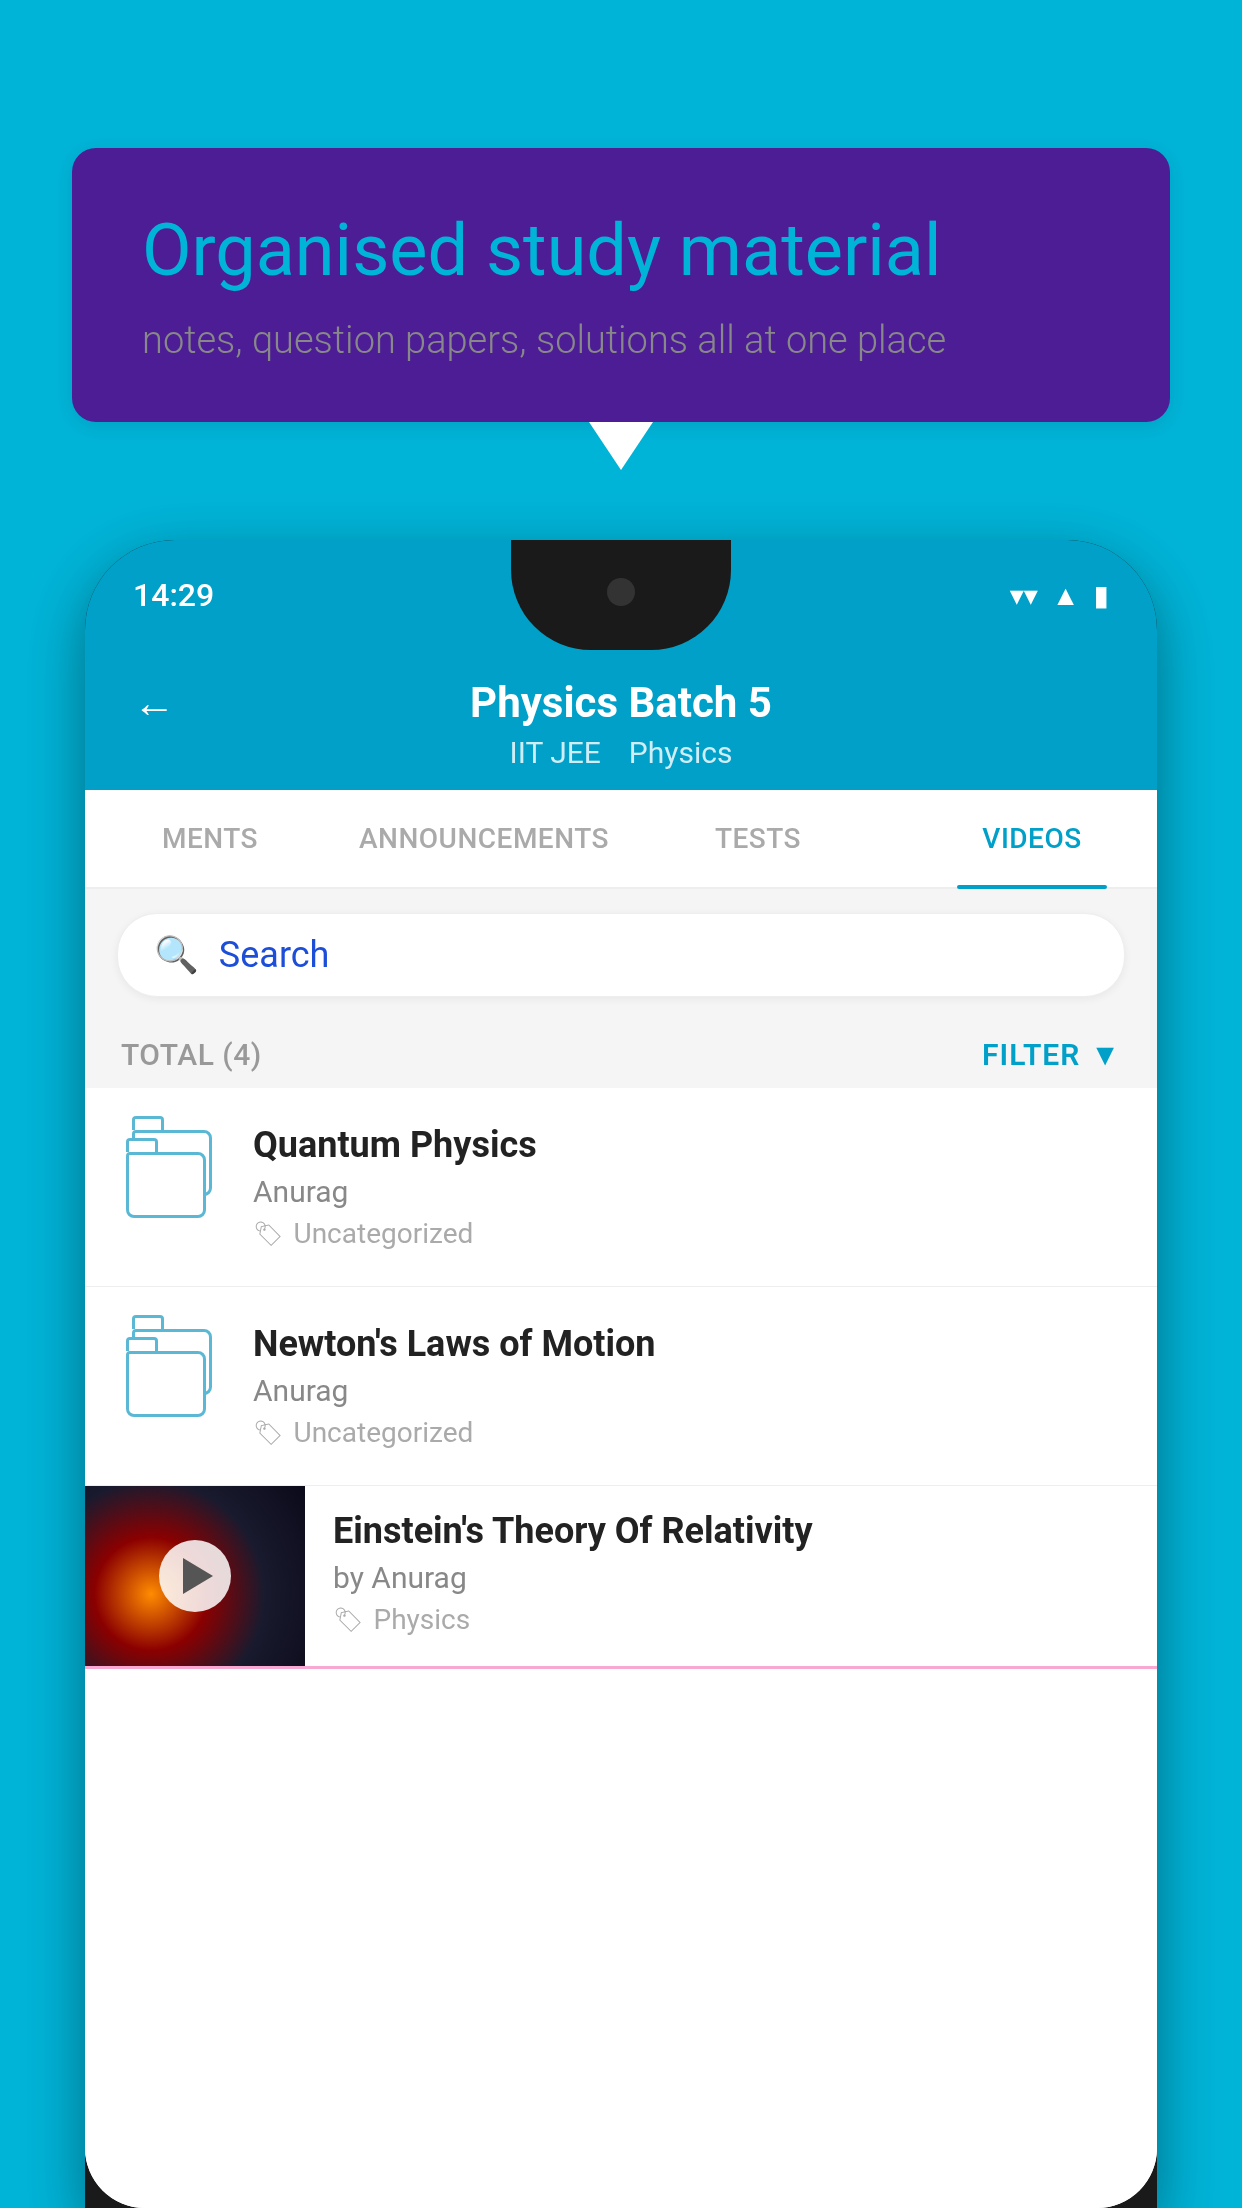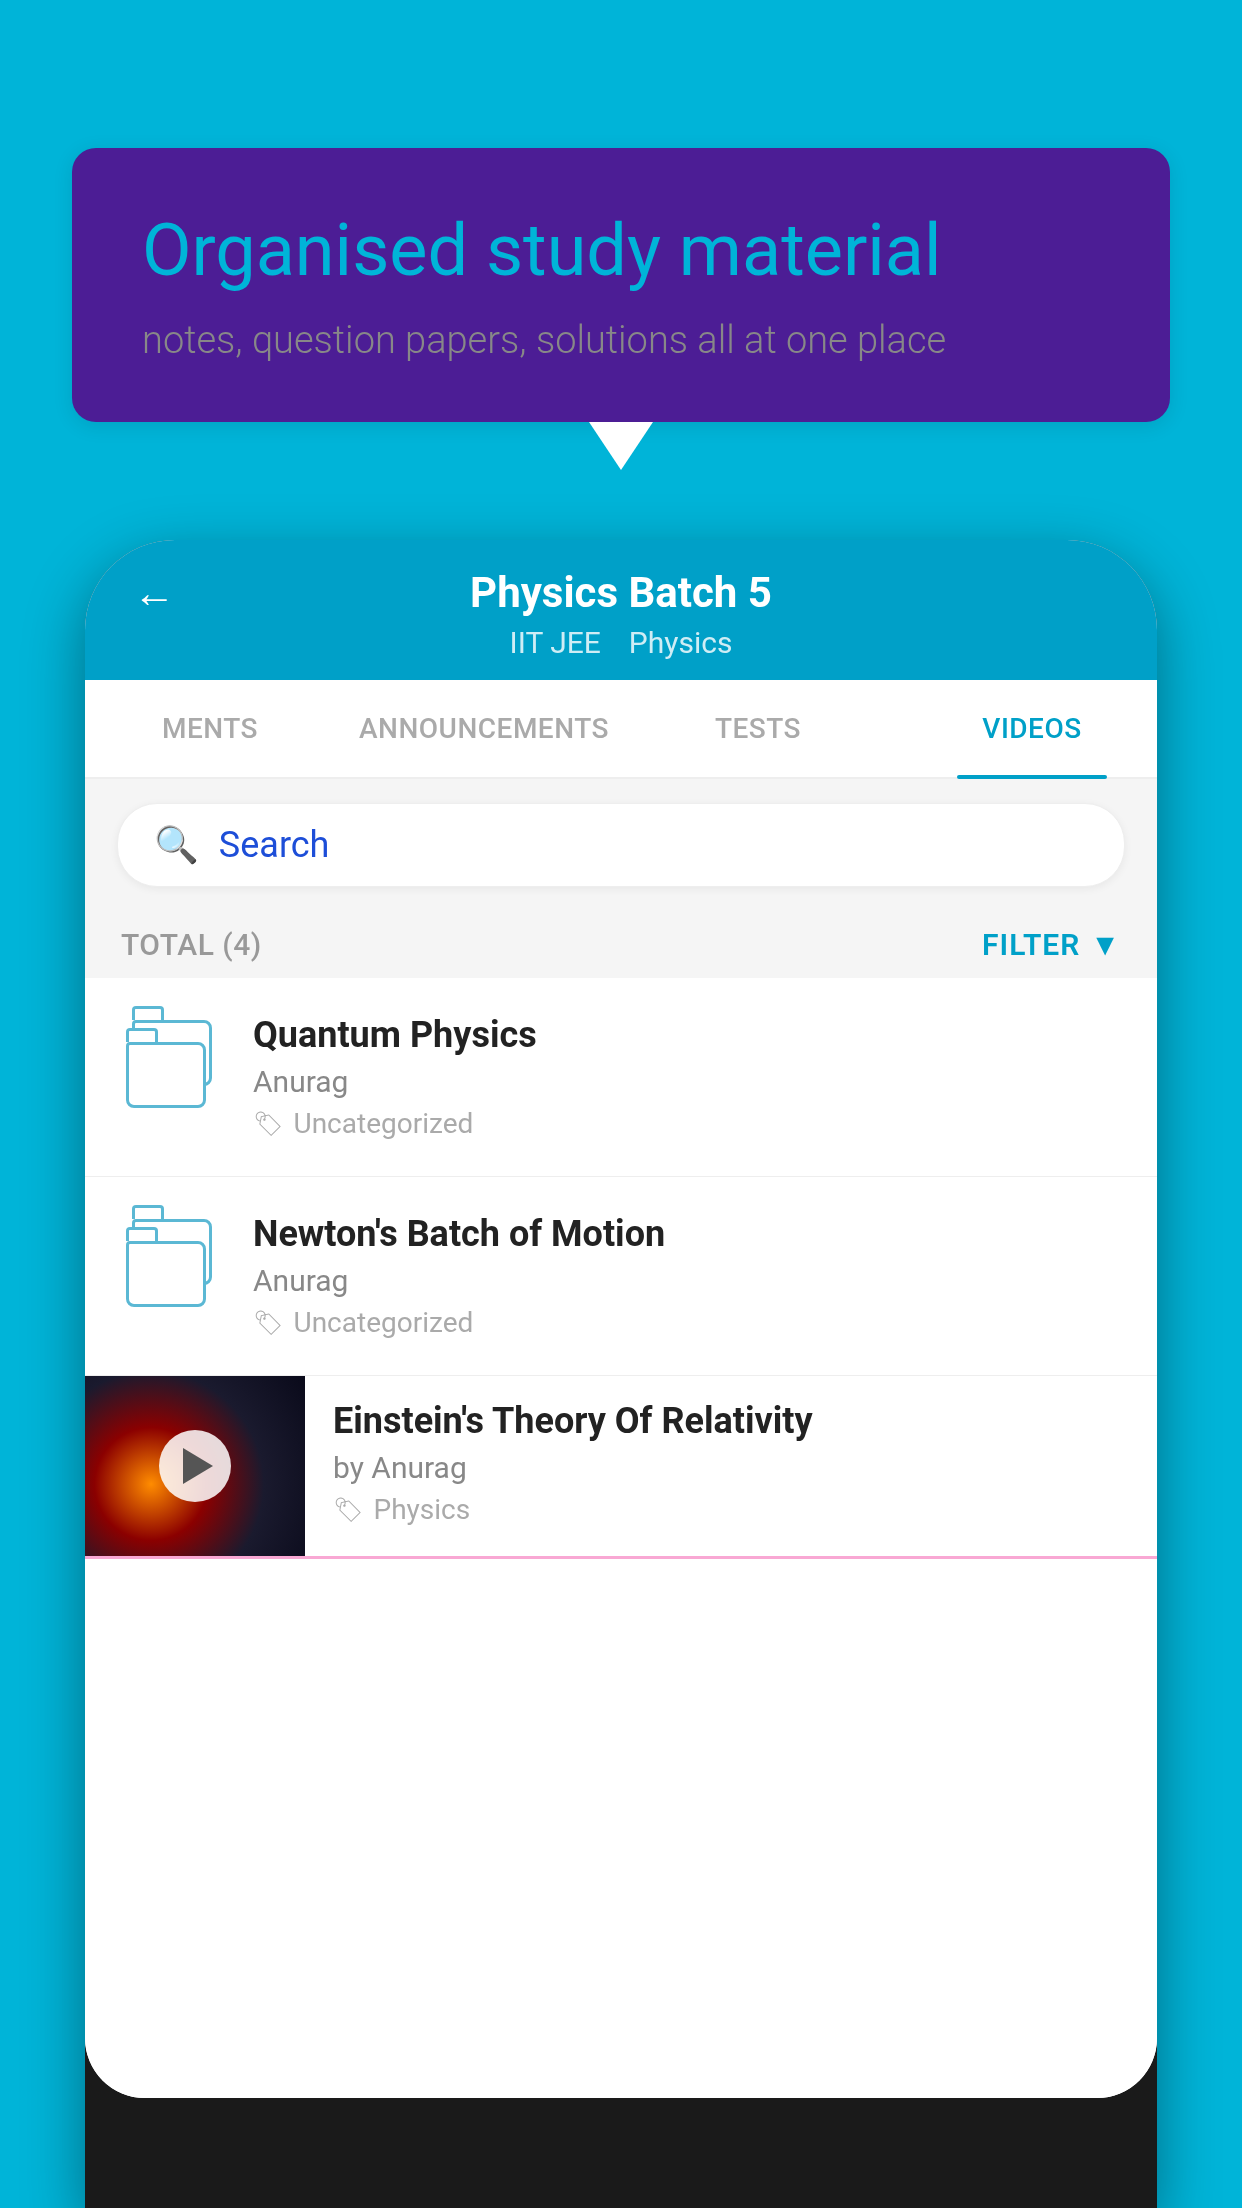--- a/index.html
+++ b/index.html
@@ -387,20 +387,29 @@
 <div class="speech-bubble-wrapper">
   <div class="speech-bubble">
     <div class="bubble-title">Organised study material</div>
     <div class="bubble-subtitle">notes, question papers, solutions all at one place</div>
   </div>
   <div class="speech-bubble-tail"></div>
 </div>
 
 <div class="phone-frame">
 
+  <div class="phone-notch-area">
+    <span class="status-time">14:29</span>
+    <div class="camera-dot"></div>
+    <div class="status-icons">
+      <span class="wifi-icon">▾▾</span>
+      <span class="signal-icon">▲</span>
+      <span class="battery-icon">▮</span>
+    </div>
+  </div>
 
   <div class="phone-screen">
 
     <div class="app-header">
       <div class="app-header-row">
         <span class="back-arrow">←</span>
         <span class="header-title">Physics Batch 5</span>
       </div>
       <div class="header-subtitle">
         <span>IIT JEE</span>
@@ -462,21 +471,21 @@
       <div class="video-item">
         <div class="video-thumb-icon">
           <div class="two-folders">
             <div class="folder-layer1-tab"></div>
             <div class="folder-layer1"></div>
             <div class="folder-layer2-tab"></div>
             <div class="folder-layer2"></div>
           </div>
         </div>
         <div class="video-info">
-          <div class="video-title">Newton's Batch of Motion</div>
+          <div class="video-title">Newton's Laws of Motion</div>
           <div class="video-author">Anurag</div>
           <div class="video-tag">
             <span class="tag-icon">🏷</span>
             <span>Uncategorized</span>
           </div>
         </div>
       </div>
 
       <div class="video-item-with-thumb">
         <div class="video-thumbnail">

